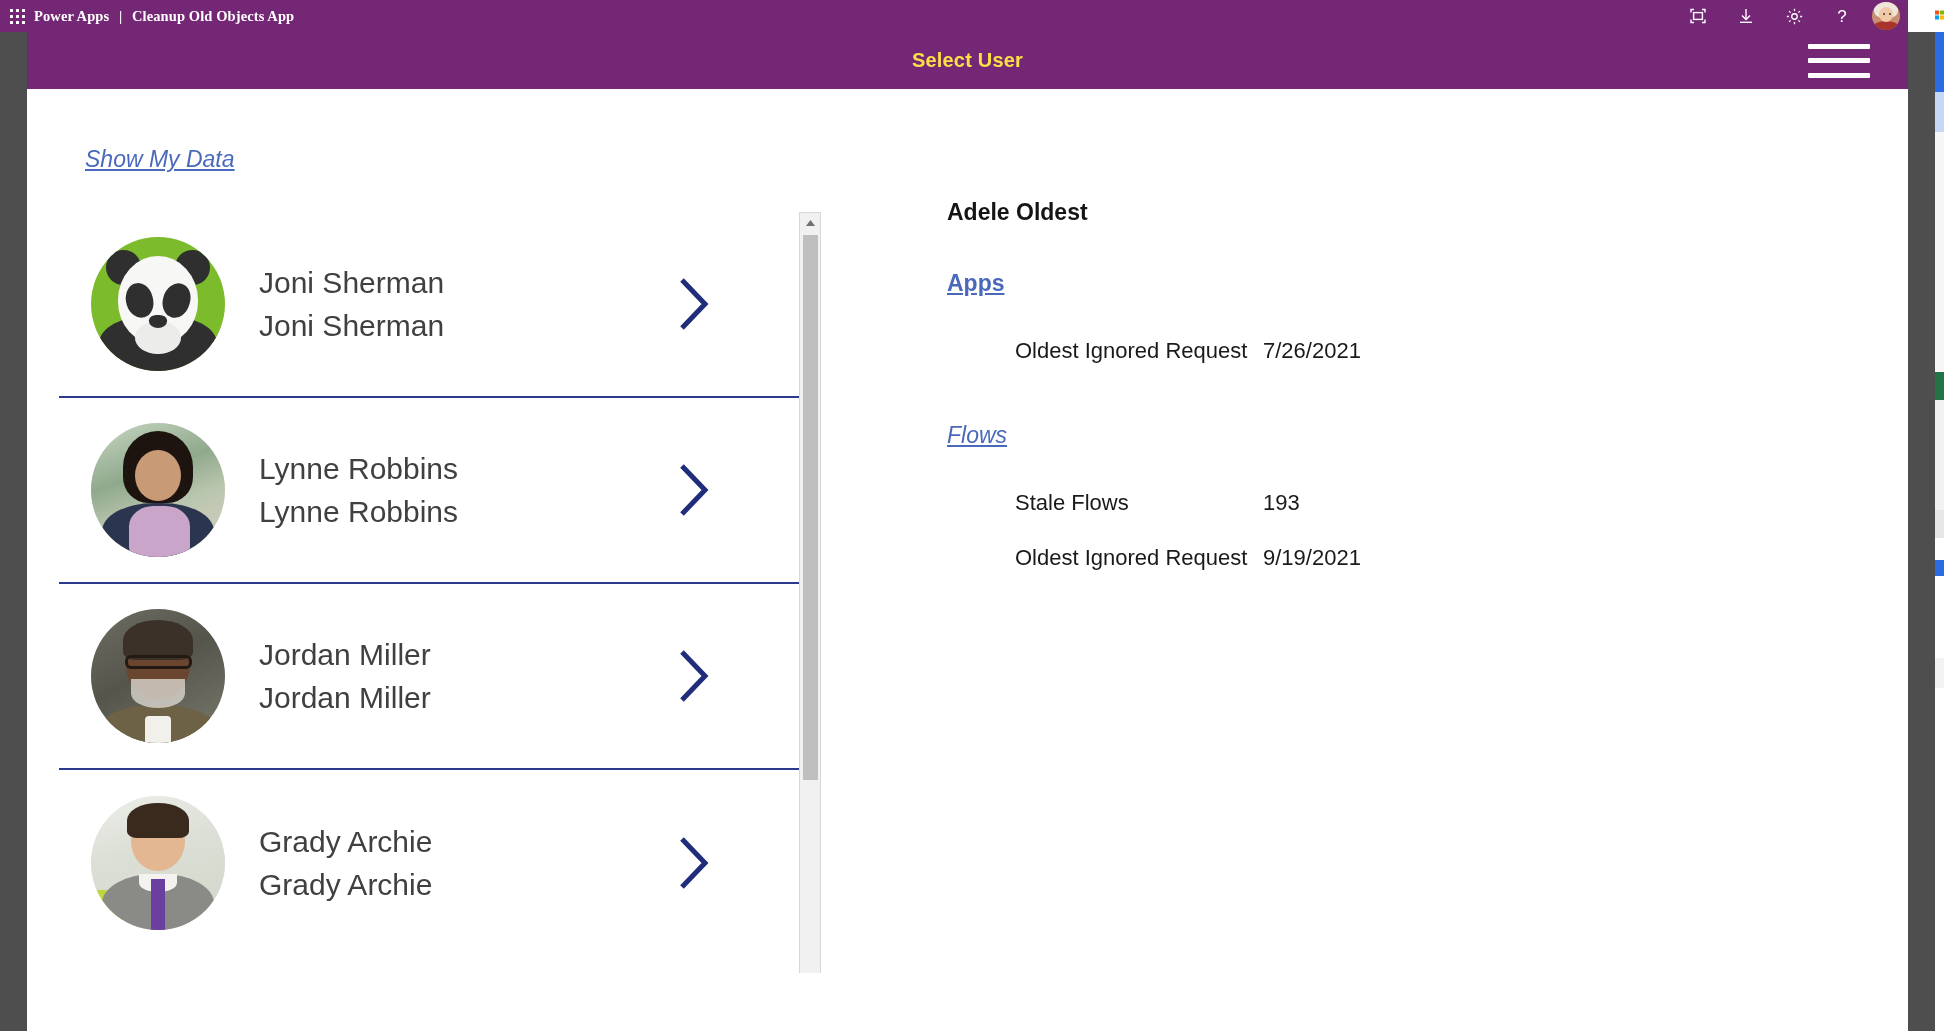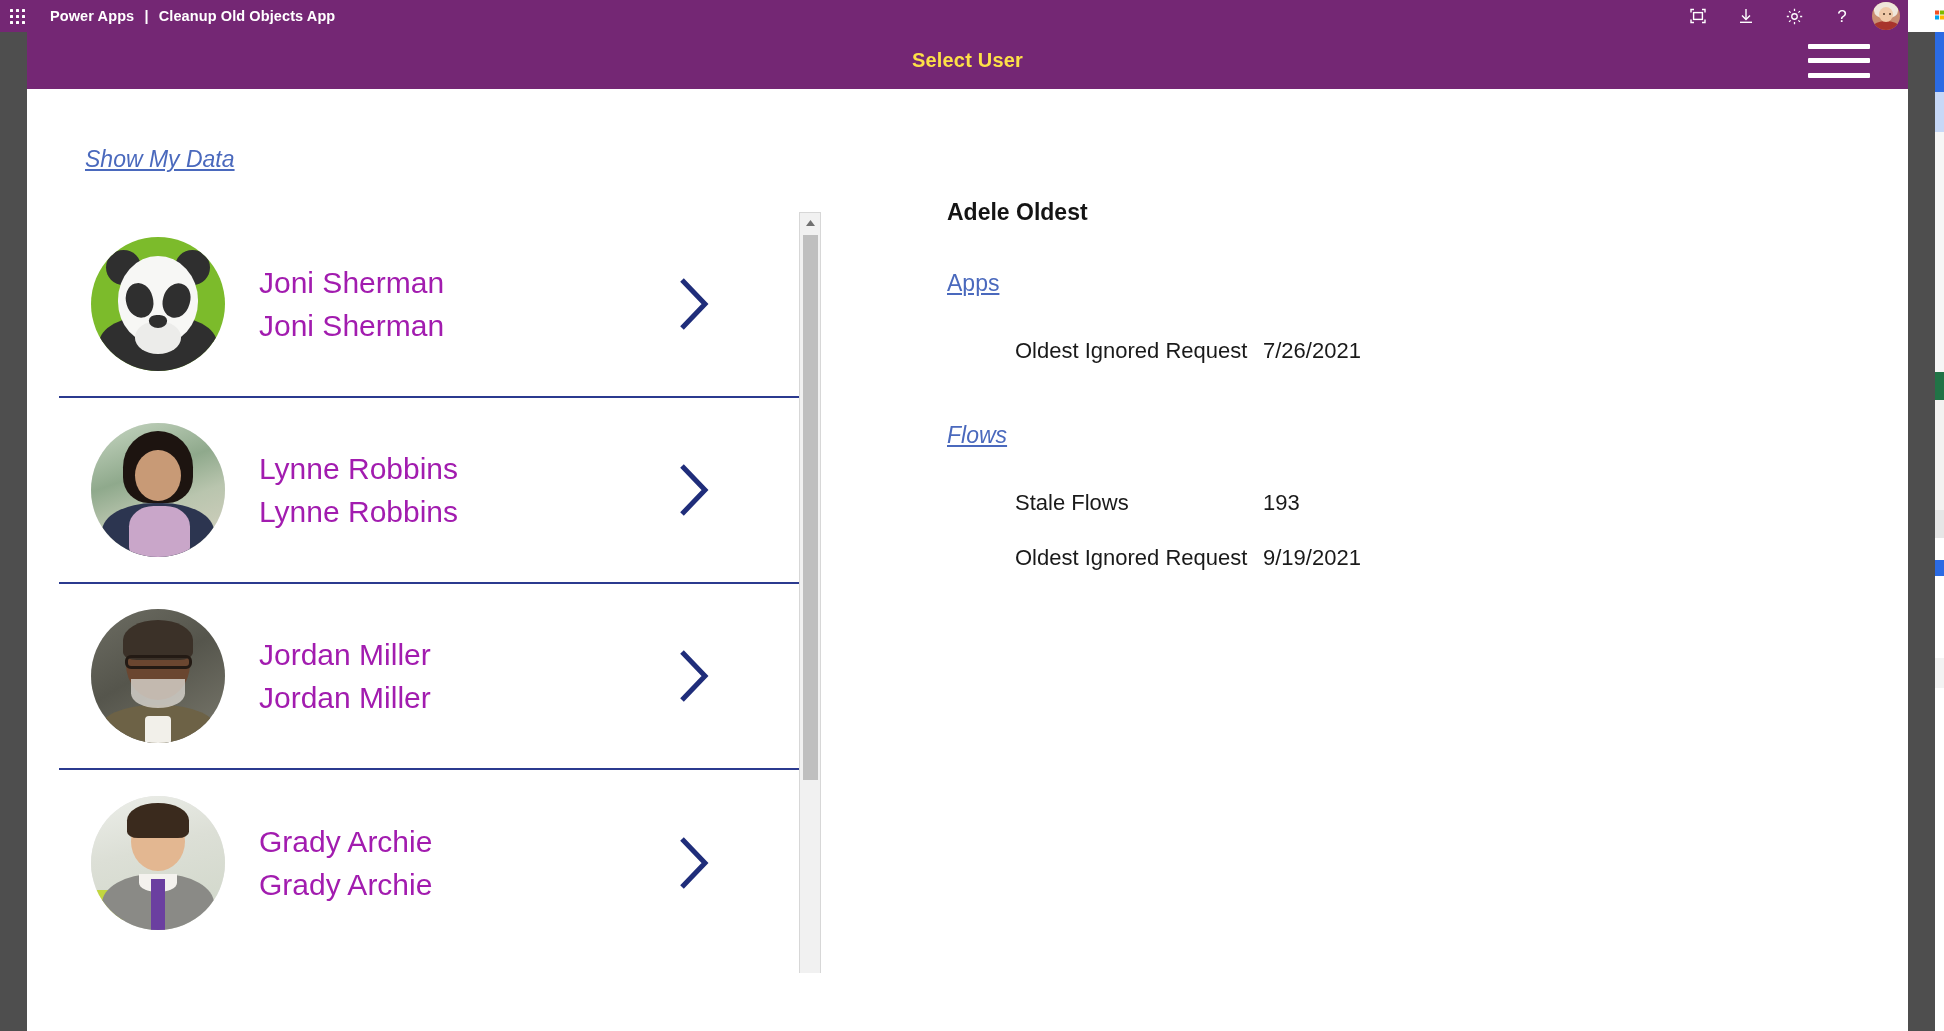--- a/index.html
+++ b/index.html
@@ -22,21 +22,21 @@
     flex: none; cursor: pointer;
   }
   .waffle .grid {
     width: 15px; height: 15px;
     display: grid; grid-template-columns: repeat(3, 3px); grid-template-rows: repeat(3, 3px);
     gap: 3px;
   }
   .waffle .grid i { display: block; width: 3px; height: 3px; background: #fff; border-radius: 0.5px; }
   .brand {
     font-size: 14.5px; font-weight: bold; letter-spacing: .1px;
-    white-space: nowrap; margin-left: 16px;
+    white-space: nowrap; margin-left: 0; font-family: Liberation Serif, serif;
   }
   .topbar-right {
     margin-left: auto; display: flex; align-items: center; height: 32px;
   }
   .tb-icon {
     width: 48px; height: 32px; display: flex; align-items: center; justify-content: center;
     cursor: pointer;
   }
   .tb-icon svg { display: block; }
   .avatar-top {
@@ -105,21 +105,21 @@
   .urow {
     position: relative; height: 186px; display: flex; align-items: center;
     border-bottom: 2px solid #2b3a8f; cursor: pointer;
   }
   .urow:last-child { border-bottom: none; }
   .uavatar {
     width: 134px; height: 134px; border-radius: 50%; margin-left: 32px;
     flex: none; overflow: hidden; position: relative; background: #e7e7e7;
   }
   .unames { margin-left: 34px; display: flex; flex-direction: column; gap: 12px; }
-  .uname { font-size: 30px; color: #a21caf; line-height: 1.05; white-space: nowrap; }
+  .uname { font-size: 30px; color: #404040; line-height: 1.05; white-space: nowrap; }
   .chev {
     position: absolute; right: 88px; top: 50%; transform: translateY(-50%);
     width: 34px; height: 56px;
   }
 
   
   .panda { background: #7cbb2b; }
   .panda .pface { position: absolute; left: 20%; top: 14%; width: 60%; height: 66%;
     background: #f7f7f5; border-radius: 50% 50% 48% 48%; }
   .panda .pear { position: absolute; width: 26%; height: 26%; background: #2f2f2f; border-radius: 50%; top: 10%; }
@@ -189,21 +189,21 @@
     background: #bfbfbf; cursor: pointer;
   }
 
   
   .details { position: absolute; left: 920px; top: 110px; width: 900px; }
   .dt-name { font-size: 23px; font-weight: bold; color: #141414; }
   .dt-link {
     font-size: 23px; color: #4a69bd; text-decoration: underline;
     font-style: italic; cursor: pointer; display: inline-block;
   }
-  .dt-link.plain { font-style: normal; }
+  .dt-link.plain { font-style: normal; font-weight: bold; }
   .dt-section { margin-top: 44px; }
   .dt-rows { margin-top: 26px; }
   .dt-row { display: flex; height: 55px; align-items: center; }
   .dt-label { width: 248px; margin-left: 68px; font-size: 22px; color: #1a1a1a; }
   .dt-value { font-size: 22px; color: #1a1a1a; }
   .rs-logo { position: absolute; left: 1935px; top: 4px; width: 9px; height: 22px; }
 
   
   .rwin { position: absolute; left: 1935px; top: 0; width: 9px; height: 1031px; }
   .rw-white  { position:absolute; left:0; width:9px; top:0;   height:32px; background:#ffffff; }

